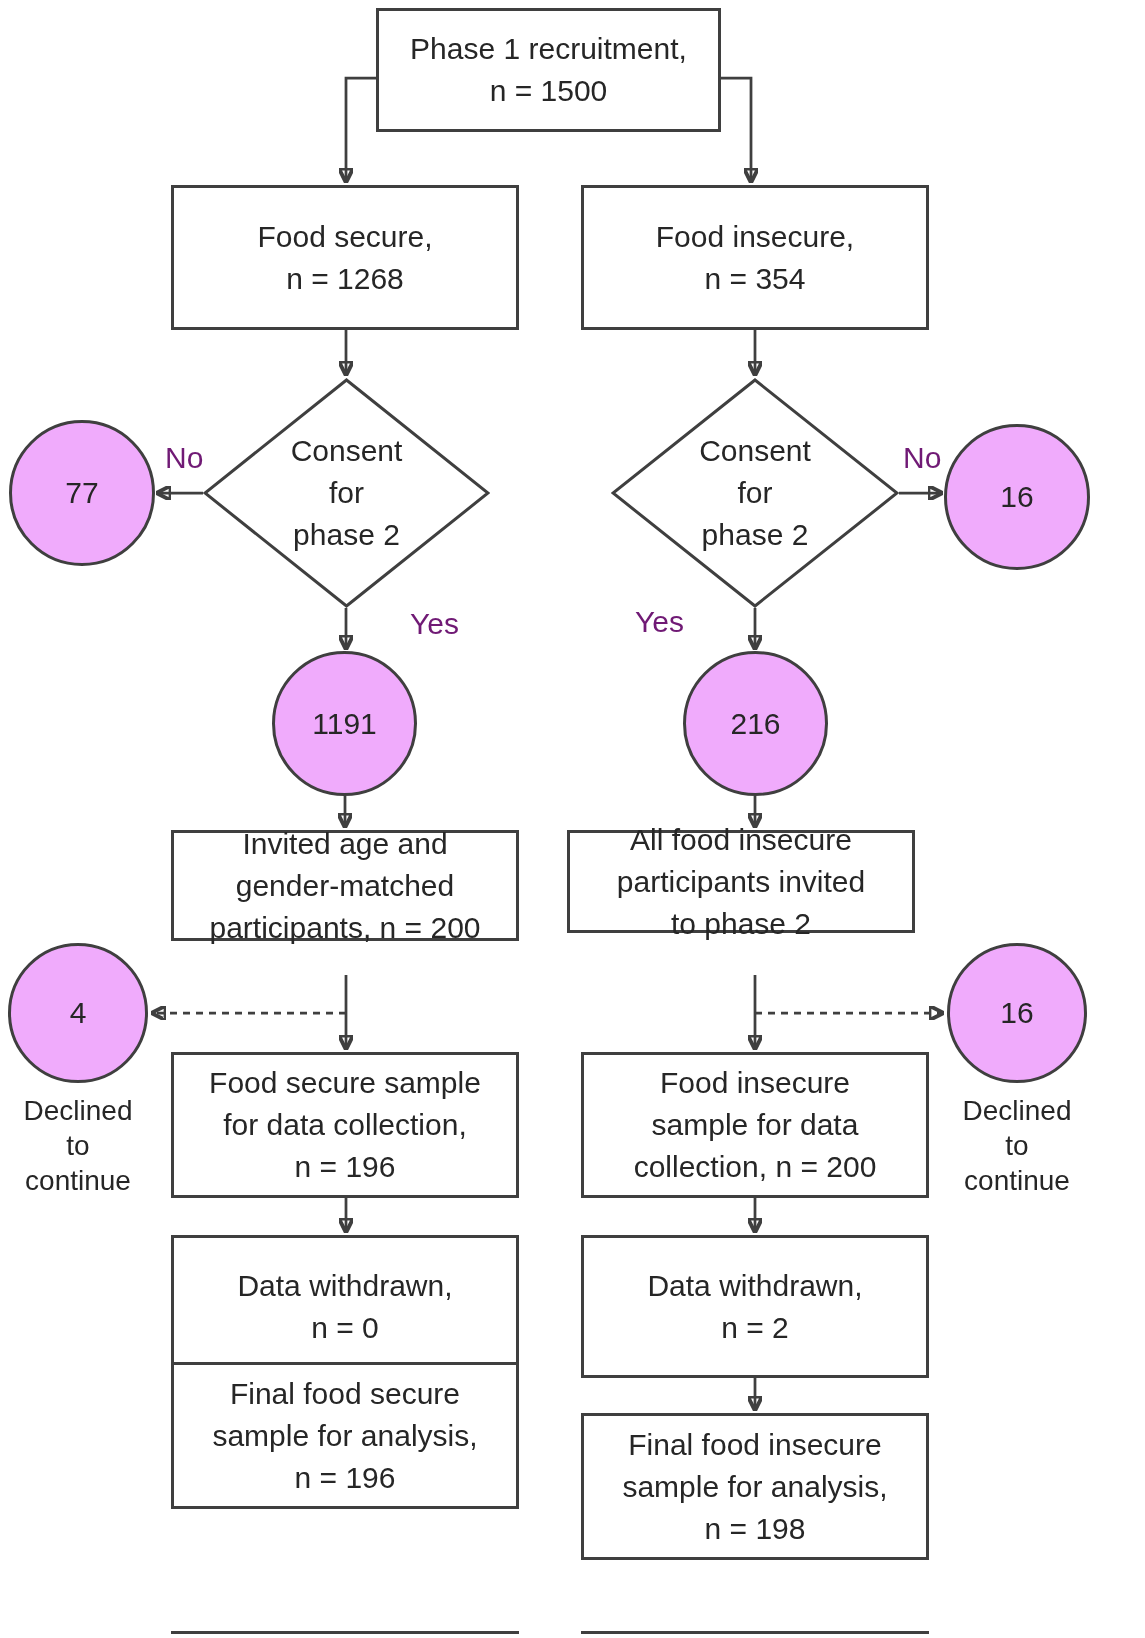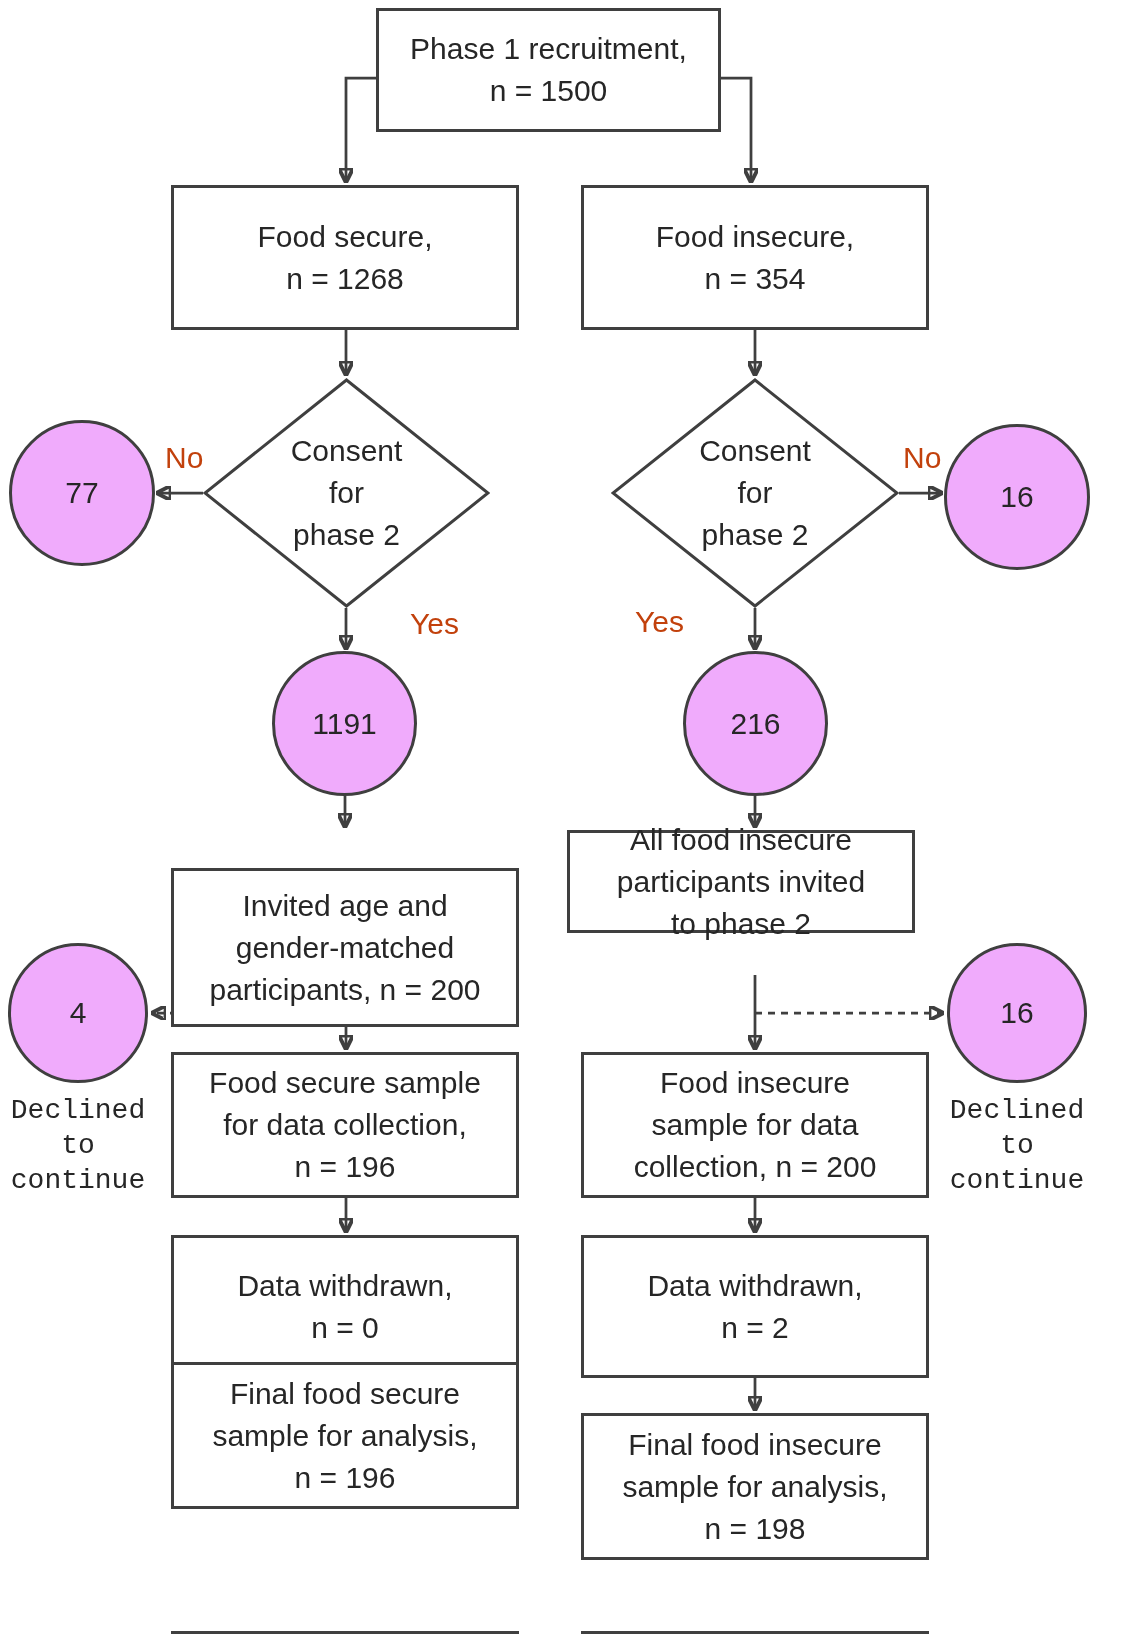--- a/index.html
+++ b/index.html
@@ -33,30 +33,29 @@
     border-radius: 50%;
     background: #f0abfc;
   }
   .diamond { background: transparent; }
   .diamond .shape { position: absolute; inset: 0; }
   .diamond .dtext { position: relative; z-index: 1; white-space: pre-line; text-align: center; }
   .edge-label {
     position: absolute;
     font-size: 30px;
     line-height: 1;
-    color: #c2410c;
+    color: #701a75;
   }
   .side-caption {
     position: absolute;
     text-align: center;
     white-space: pre-line;
     font-size: 28px;
     line-height: 35px;
     color: #262626;
-    font-family: Liberation Mono, monospace;
   }
   svg.connectors {
     position: absolute;
     inset: 0;
     width: 1145px;
     height: 1638px;
     pointer-events: none;
   }
   svg.connectors path { fill: none; stroke: #3f3f3f; stroke-width: 2.75; }
   svg.connectors path.dashed { stroke-dasharray: 7 6; }
@@ -126,21 +125,21 @@
   <span class="edge-label" style="left:903px; top:443px;">No</span>
   <span class="edge-label" style="left:410px; top:609px;">Yes</span>
   <span class="edge-label" style="left:635px; top:607px;">Yes</span>
 
   <div class="node circle" style="left:9px; top:420px; width:146px; height:146px;">77</div>
   <div class="node circle" style="left:944px; top:424px; width:146px; height:146px;">16</div>
 
   <div class="node circle" style="left:272px; top:651px; width:145px; height:145px;">1191</div>
   <div class="node circle" style="left:683px; top:651px; width:145px; height:145px;">216</div>
 
-  <div class="node rect" style="left:171px; top:868px; width:348px; height:159px;">Invited age and
+  <div class="node rect" style="left:171px; top:830px; width:348px; height:111px;">Invited age and
 gender-matched
 participants, n = 200</div>
   <div class="node rect" style="left:567px; top:830px; width:348px; height:103px;">All food insecure
 participants invited
 to phase 2</div>
 
   <div class="node circle" style="left:8px; top:943px; width:140px; height:140px;">4</div>
   <div class="node circle" style="left:947px; top:943px; width:140px; height:140px;">16</div>
   <div class="side-caption" style="left:3px; top:1093px; width:150px;">Declined
 to

